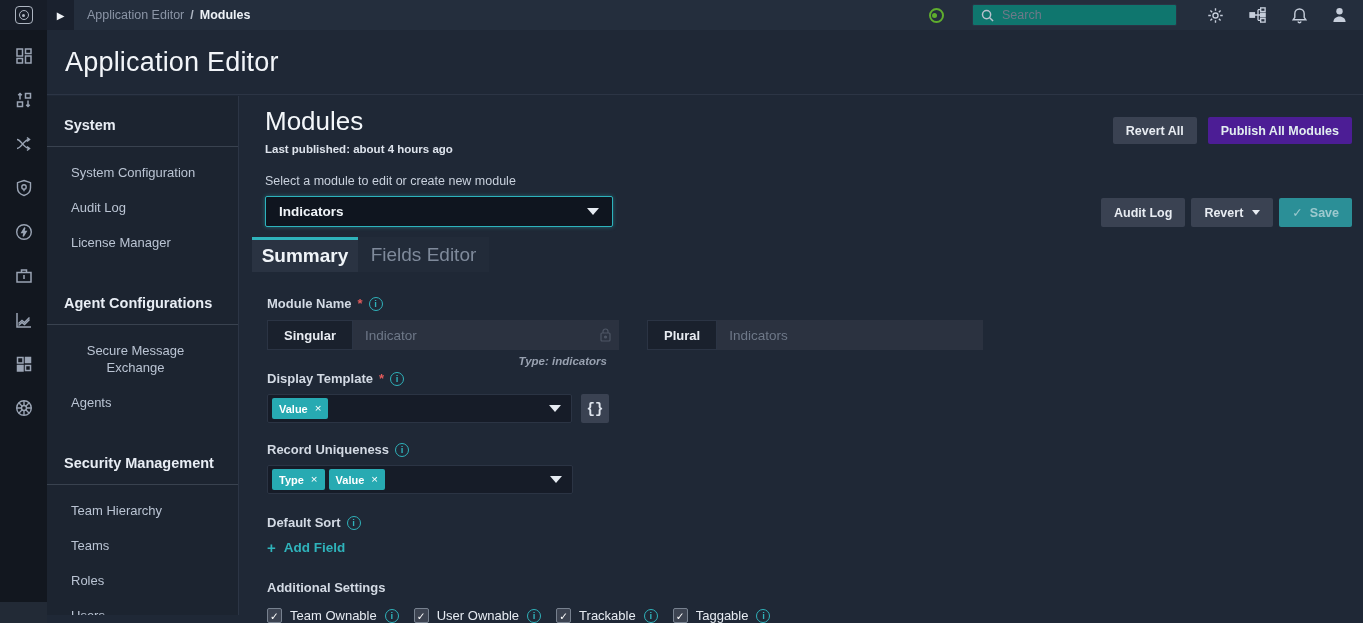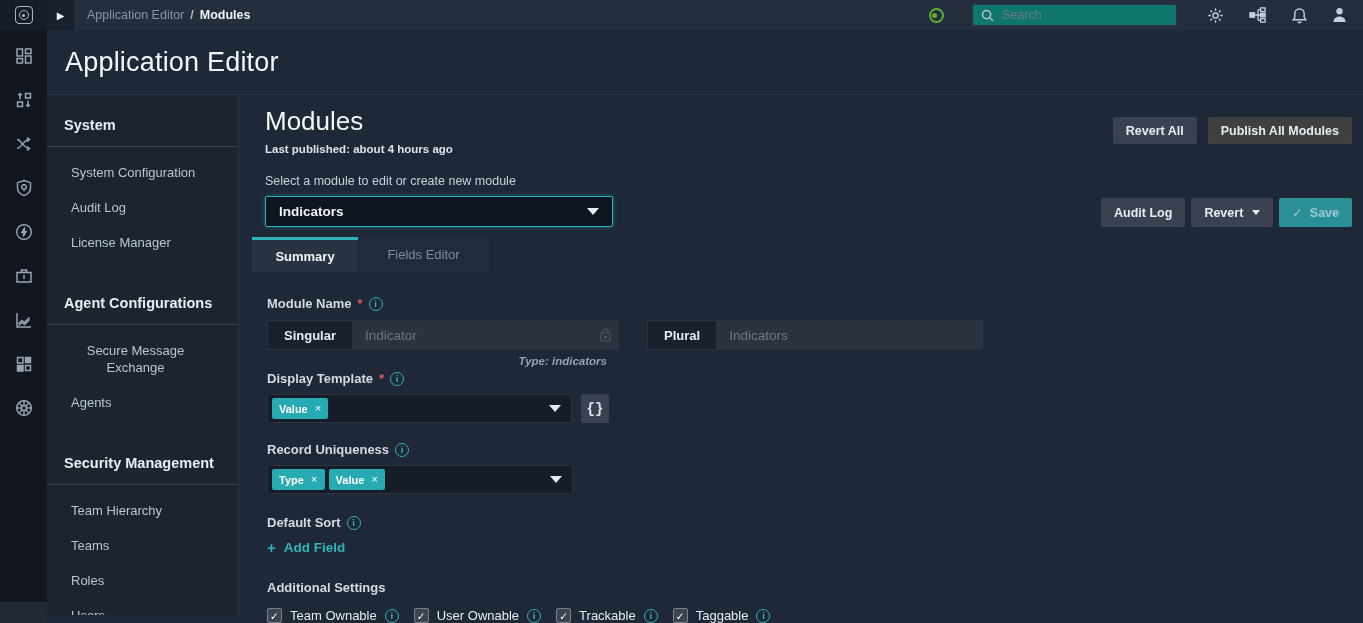--- a/index.html
+++ b/index.html
@@ -43,34 +43,34 @@
   .side-item { padding:9px 17px 9px 24px; font-size:13px; color:#bac4d3; line-height:17px; cursor:pointer; }
 
   
   .main { position:absolute; left:240px; top:96px; right:0; bottom:0; background:#1f2836; }
   .modules-band { display:flex; justify-content:space-between; align-items:flex-start; padding:10px 11px 0 25px; height:70px; }
   .band-title { font-size:26px; font-weight:500; color:#f4f7fa; }
   .band-sub { margin-top:6px; font-size:11.5px; font-weight:bold; color:#dde3ec; }
   .band-buttons { display:flex; gap:11px; margin-top:11px; }
   .btn { height:27px; padding:0 13px; font-size:12.5px; font-weight:bold; border-radius:2px; display:flex; align-items:center; gap:7px; cursor:pointer; border:none; font-family:inherit; }
   .btn-dark { background:#3a4252; color:#e8ecf2; }
-  .btn-teal { background:#404040; color:#e2eef0; }
+  .btn-teal { background:#4c1d95; color:#e2eef0; }
   .btn-save { background:#2b8f97; color:rgba(226,238,240,.62); }
   .btn .caret-sm { width:0; height:0; border-left:4px solid transparent; border-right:4px solid transparent; border-top:5px solid #e8ecf2; margin-left:2px; }
 
   .select-row { display:flex; justify-content:space-between; align-items:flex-end; padding:8px 11px 0 25px; }
   .module-select-label { font-size:12.5px; color:#c9d1dd; margin-bottom:8px; }
   .module-select { width:348px; height:31px; background:#0f151f; border:1px solid #2db3bc; box-shadow:0 0 4px rgba(45,179,188,.45); border-radius:2px; display:flex; align-items:center; padding:0 13px; cursor:pointer; }
   .module-select .val { font-size:13.5px; font-weight:bold; color:#f0f4f8; }
   .caret { width:0; height:0; border-left:6px solid transparent; border-right:6px solid transparent; border-top:7px solid #e6ebf2; margin-left:auto; }
   .main-actions { display:flex; gap:6px; }
   .main-actions .btn { height:29px; }
 
   .tabs { display:flex; margin-top:10px; padding-left:12px; }
-  .tab { height:35px; display:flex; align-items:center; justify-content:center; font-size:13px; cursor:pointer; }
+  .tab { height:35px; display:flex; align-items:center; justify-content:center; font-size:19px; cursor:pointer; }
   .tab-active { width:106px; background:#2a3342; border-top:3px solid #2fb3bb; color:#f0f4f8; font-weight:bold; }
   .tab-inactive { width:131px; background:#222b39; color:#7f8a9b; }
 
   .form-panel { padding:24px 0 0 27px; }
   .field-label { display:flex; align-items:center; gap:6px; font-size:13px; font-weight:600; color:#d3dae4; }
   .req { color:#e25b5b; font-weight:bold; }
   .info-i { width:14px; height:14px; flex:none; border-radius:50%; border:1px solid #2fb3bb; color:#2fb3bb; font-size:9.5px; font-weight:bold; font-style:normal; display:inline-flex; align-items:center; justify-content:center; cursor:pointer; }
 
   .name-row { display:flex; margin-top:9px; }
   .input-group { display:flex; }

